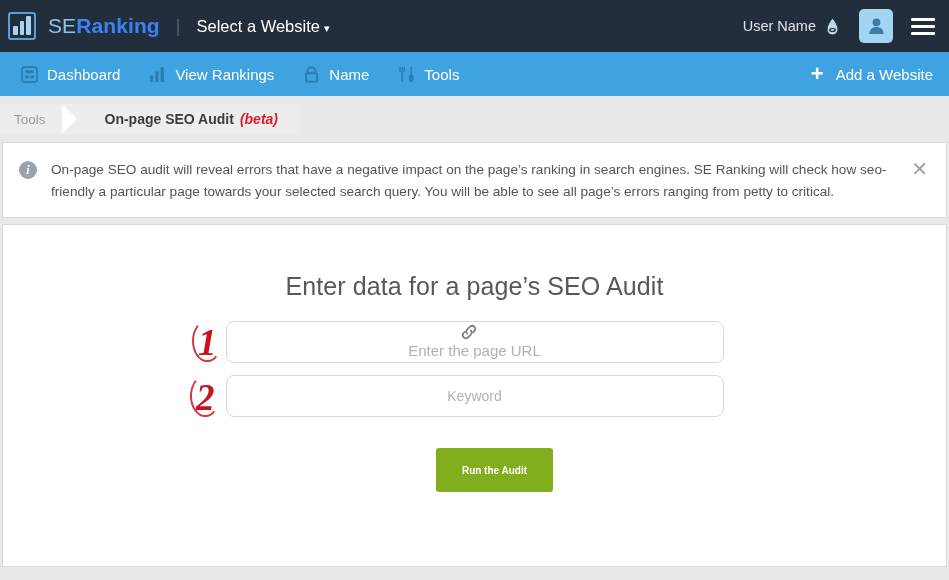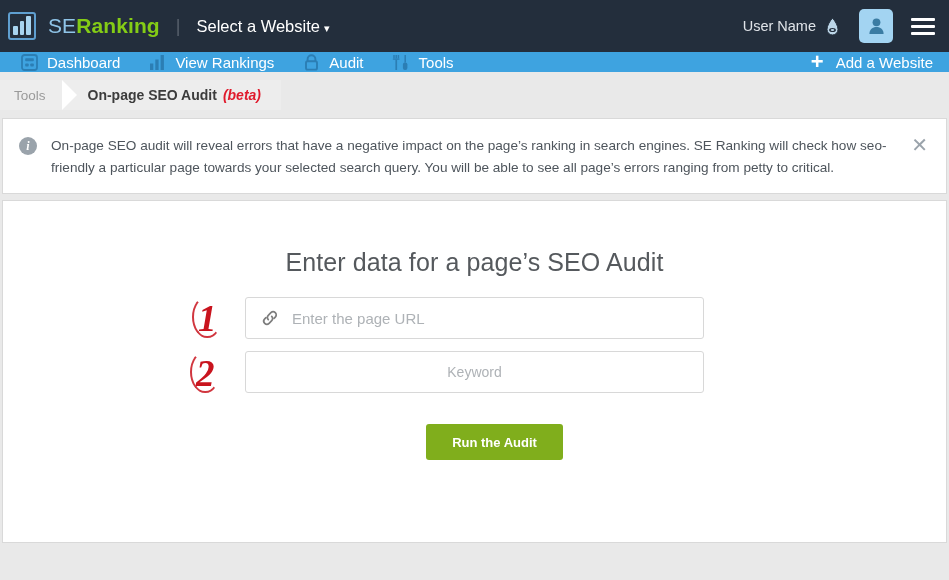--- a/index.html
+++ b/index.html
@@ -32,21 +32,21 @@
   .logo-mark i:nth-child(2) { height: 14px; }
   .logo-mark i:nth-child(3) { height: 19px; }
 
   .brand {
     font-size: 21px;
     margin-left: 12px;
     letter-spacing: .1px;
     white-space: nowrap;
   }
   .brand .se { color: #8fc4e8; font-weight: normal; }
-  .brand .rk { color: #84cc16; font-weight: bold; }
+  .brand .rk { color: #3b82f6; font-weight: bold; }
 
   .sep {
     color: #57616d;
     margin: 0 16px;
     font-size: 18px;
   }
   .site-select {
     font-size: 16.5px;
     font-weight: normal;
     color: #ffffff;
@@ -78,21 +78,21 @@
     cursor: pointer;
   }
   .burger { width: 24px; cursor: pointer; }
   .burger span {
     display: block; height: 3px; background: #ffffff;
     border-radius: 1px; margin: 4px 0;
   }
 
   
   .navbar {
-    height: 20px;
+    height: 44px;
     background: #3ea3e0;
     display: flex;
     align-items: center;
     padding-left: 6px;
     color: #ffffff;
   }
   .nav-item {
     display: flex; align-items: center;
     height: 36px;
     padding: 0 14px;
@@ -143,21 +143,21 @@
     width: 0; height: 0;
     border-top: 15px solid transparent;
     border-bottom: 15px solid transparent;
     border-left: 15px solid #ffffff;
     z-index: 2;
   }
   .crumb.current {
     color: #3c3c3c;
     font-weight: bold;
     font-size: 14px;
-    padding-left: 26px;
+    padding-left: 43px;
     padding-right: 20px;
     cursor: default;
   }
   .crumb .beta {
     color: #e0192b;
     font-style: italic;
     margin-left: 6px;
     font-weight: bold;
   }
 
@@ -238,30 +238,31 @@
     left: -6px; top: -4px;
     width: 30px; height: 42px;
     border: 2px solid #c9141e;
     border-radius: 50% 46% 48% 50%;
     border-top-color: transparent;
     border-right-color: transparent;
     opacity: .85;
   }
 
   .txtfield {
-    width: 459px;
+    width: 498px;
     height: 42px;
     border: 1px solid #d8d8d8;
-    border-radius: 3px;
+    border-radius: 8px;
     background: #ffffff;
     display: flex;
     align-items: center;
     padding: 0 14px;
     color: #aeb2b6;
     font-size: 15px;
+    flex-direction: column;
   }
   .txtfield.small { font-size: 14px; justify-content: center; }
   .link-ico {
     width: 20px; height: 20px; margin-right: 12px;
     display: flex; align-items: center; justify-content: center;
     flex: none;
   }
   .ph { color: #aeb2b6; }
 
   .kw-label {
@@ -275,24 +276,24 @@
   .row-url { margin-top: 20px; }
   .row-kwlabel { margin-top: 31px; display:flex; justify-content:center; }
   .row-kw { margin-top: 12px; }
 
   .btn-row { display: flex; justify-content: center; margin-top: 31px; }
   .run-btn {
     background: #80ae1c;
     color: #ffffff;
     border: none;
     border-radius: 3px;
-    font-size: 13px;
+    font-size: 10px;
     font-weight: bold;
     padding: 0 26px;
-    height: 36px;
+    height: 44px;
     cursor: pointer;
     font-family: "Liberation Sans", sans-serif;
     margin-left: 40px;
   }
 </style>
 </head>
 <body>
 
 <div class="topbar">
 
@@ -364,21 +365,21 @@
   </div>
 
 
   <div class="nav-item">
     <span class="nav-ico">
       <svg width="15" height="17" viewBox="0 0 15 17" aria-hidden="true">
         <path d="M3.6 7.5 V5.2 A3.9 3.9 0 0 1 11.4 5.2 V7.5" fill="none" stroke="#2b7eb4" stroke-width="1.9"></path>
         <rect x="2" y="7.3" width="11" height="8.3" rx="1.6" fill="none" stroke="#2b7eb4" stroke-width="1.9"></rect>
       </svg>
     </span>
-    <span>Audit</span>
+    <span>Name</span>
   </div>
 
   <div class="nav-item">
     <span class="nav-ico">
       <svg width="17" height="17" viewBox="0 0 17 17" aria-hidden="true">
         <path d="M2 1 V4.6 M4.2 1 V4.6 M6.4 1 V4.6" stroke="#2b7eb4" stroke-width="1.5" fill="none"></path>
         <path d="M1.4 4.4 H7 A0.6 0.6 0 0 1 7 5.8 H1.4 A0.6 0.6 0 0 1 1.4 4.4" fill="#2b7eb4"></path>
         <rect x="3.4" y="5.7" width="1.7" height="10.3" fill="#2b7eb4"></rect>
         <path d="M13.2 1 V8.4" stroke="#2b7eb4" stroke-width="1.5" fill="none"></path>
         <rect x="10.9" y="8.6" width="4.5" height="7.4" rx="2" fill="#2b7eb4"></rect>

